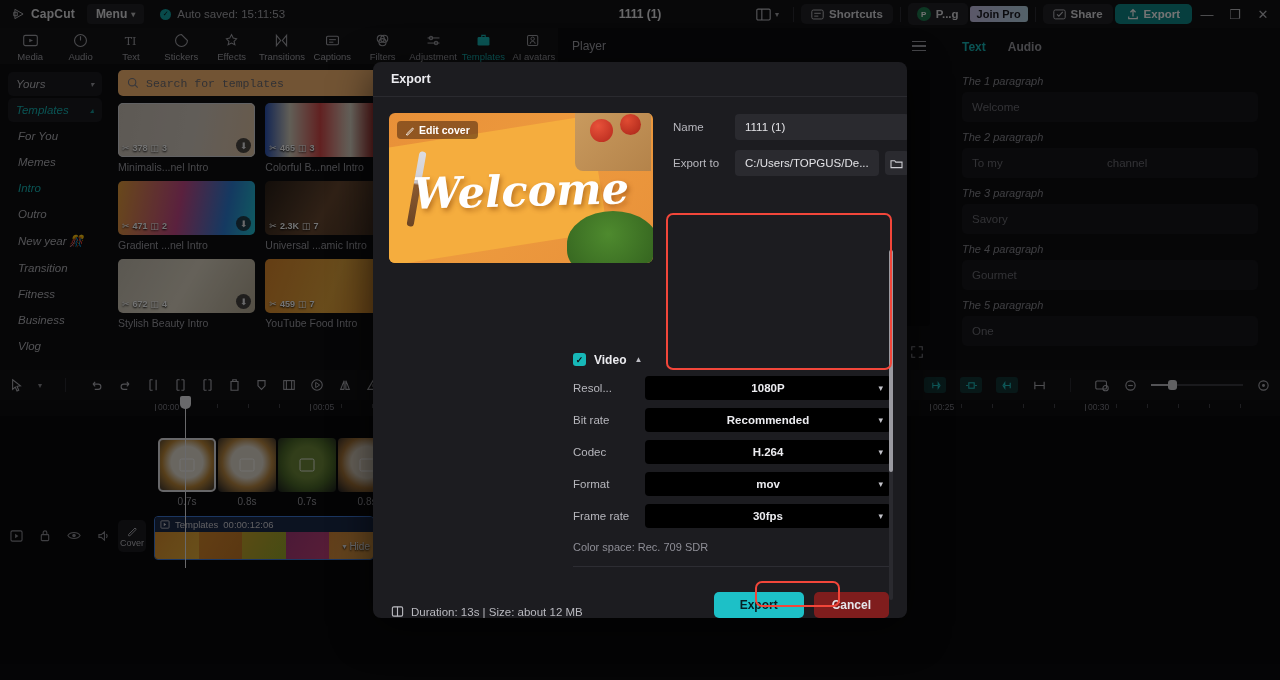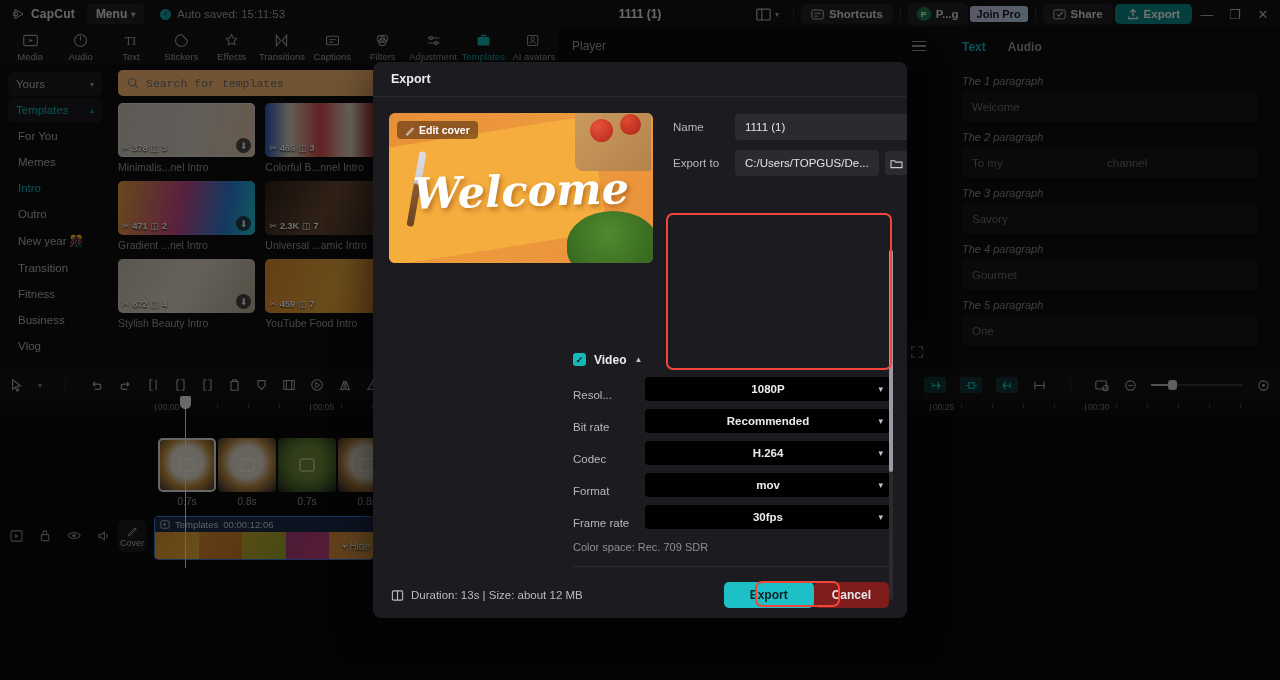--- a/index.html
+++ b/index.html
@@ -56,21 +56,21 @@
     background: #151518; display: flex; align-items: center; padding-left: 6px; gap: 2px;
   }
   .tool {
     width: 52px; display: flex; flex-direction: column; align-items: center; gap: 2px;
     color: #a3a3a9; font-size: 9.5px; padding-top: 2px;
   }
   .tool.active { color: #17b8b8; }
   .tool svg { display:block; }
 
   
-  .leftrail { position: absolute; left: 0; top: 64px; width: 110px; height: 306px; background: #0e0e11; padding: 8px 8px 0 8px; }
+  .leftrail { position: absolute; left: 0; top: 64px; width: 110px; height: 306px; background: #0e0e11; padding: 8px 8px 0 8px; font-style: italic; }
   .cat {
     display: flex; align-items: center; justify-content: space-between;
     font-size: 11.5px; color: #bdbdc3; padding: 6px 8px; border-radius: 5px; margin-bottom: 2px;
   }
   .cat.box { background: #1b1b1f; }
   .cat.teal { color: #17b8b8; }
   .cat.sub { padding-left: 10px; color: #b4b4ba; }
   .cat.sub.sel { color: #17b8b8; }
   .caret { font-size: 8px; opacity: .8; }
 
@@ -205,39 +205,39 @@
     padding: 0 10px; font-size: 11.5px; color: #e2e2e6;
   }
   .folder-btn { width: 24px; height: 24px; background: #2a2a2f; border-radius: 4px; display:flex;align-items:center;justify-content:center; margin-left: 6px; color:#ccccd2; }
 
   .section-head { display: flex; align-items: center; gap: 8px; margin: 10px 0 8px 0; }
   .cbx { width: 13px; height: 13px; border-radius: 3px; background: #3a3a40; }
   .cbx.on { background: #17b8b8; display:flex;align-items:center;justify-content:center; color:#0b0b0d; font-size:9px; font-weight:700; }
   .section-title { font-size: 12px; font-weight: 700; color: #ebebef; }
   .chev-up { color: #bdbdc3; font-size: 8px; }
 
-  .srow { display: flex; align-items: flex-end; height: 26px; margin-bottom: 6px; }
+  .srow { display: flex; align-items: center; height: 26px; margin-bottom: 6px; }
   .slabel { width: 72px; font-size: 11.5px; color: #b6b6bc; flex: none; }
   .select {
     flex: 1; height: 24px; background: #000000; border-radius: 4px; display: flex; align-items: center;
     justify-content: center; position: relative; font-size: 11.5px; color: #ececf0; font-weight: 700;
   }
   .select .chev { position: absolute; right: 8px; font-size: 9px; color: #c3c3c9; font-weight: 400; }
 
   .colorspace { font-size: 11px; color: #8e8e96; margin: 12px 0 0 0; }
   .hr { height: 1px; background: #2d2d33; margin: 13px 0 0 0; }
 
   .redbox {
     position: absolute; border: 2.5px solid #f2463a; border-radius: 7px; pointer-events: none; z-index: 70;
   }
 
   .vscroll { position: absolute; right: 14px; top: 188px; width: 4px; height: 222px; background: #9a9aa0; border-radius: 2px; z-index: 62; }
   .vtrack { position: absolute; right: 14px; top: 188px; width: 4px; height: 350px; background: #2a2a2f; border-radius: 2px; z-index: 61; }
 
-  .dlg-foot { height: 46px; display: flex; align-items: center; padding: 0 18px; position: relative; }
+  .dlg-foot { height: 46px; display: flex; align-items: flex-end; padding: 0 18px; gap: 10px; position: relative; }
   .dur { display: flex; align-items: center; gap: 7px; font-size: 11.5px; color: #b9b9bf; }
   .btn-export { background: #1dc0c7; color: #062024; font-weight: 700; font-size: 12px; padding: 6px 26px; border-radius: 5px; }
   .btn-cancel { background: #7f1d1d; color: #e6e6ea; font-weight: 700; font-size: 12px; padding: 6px 18px; border-radius: 5px; }
 </style>
 </head>
 <body>
 
 <div class="app">
 
   <div class="titlebar">

